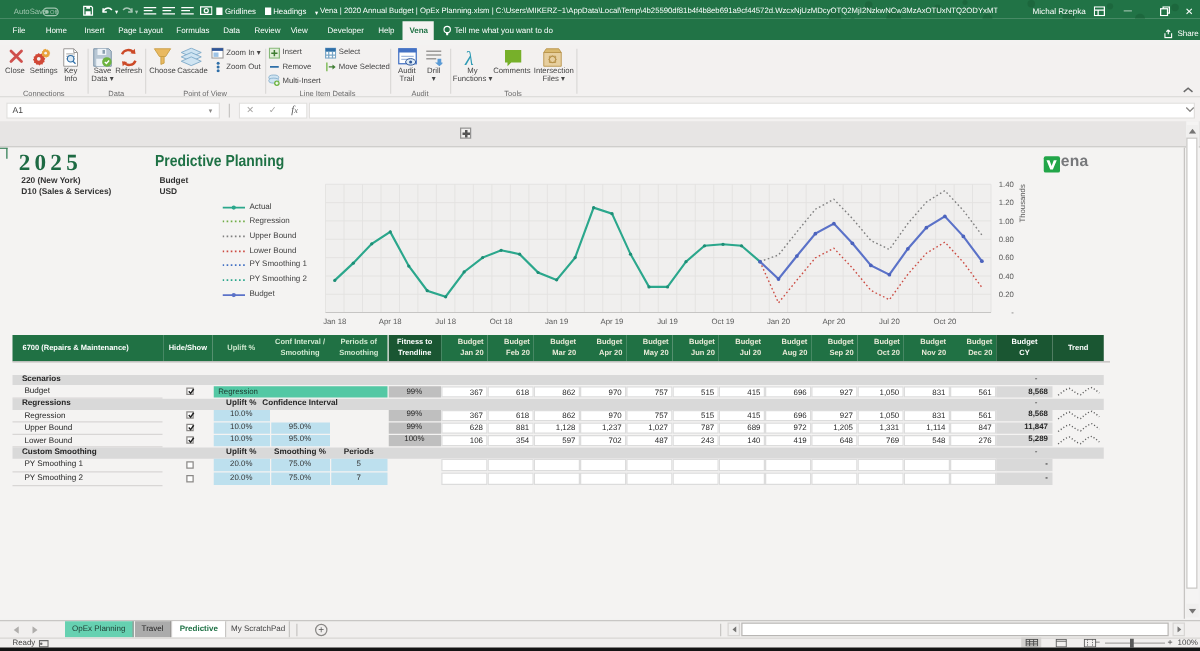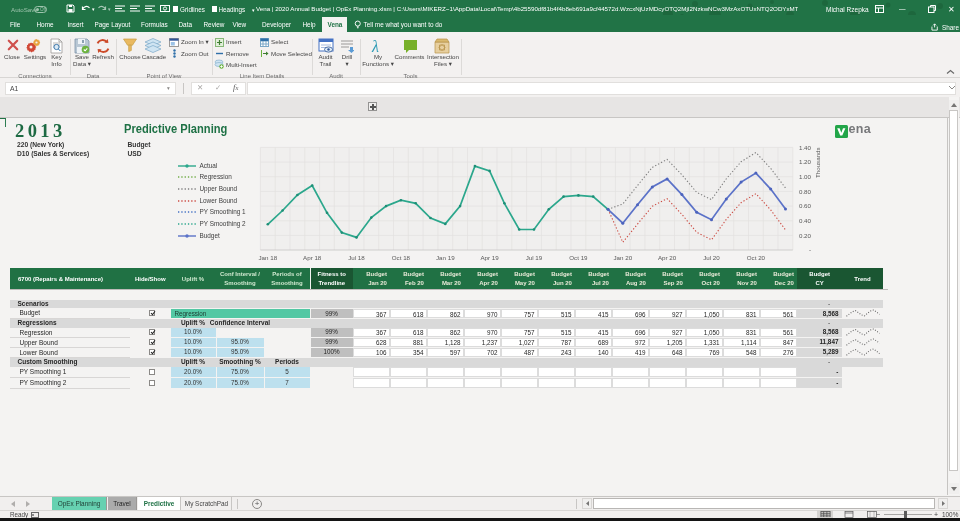--- a/index.html
+++ b/index.html
@@ -315,21 +315,21 @@
   </div>
   <div id="colstrip">
     <span class="abs" style="left:368px;top:5px;width:9px;height:9px;border:1px solid #949392;background:#f0efee;"></span>
     <span class="abs" style="left:369.5px;top:8.5px;width:6px;height:2px;background:#555;"></span>
     <span class="abs" style="left:371.5px;top:6.5px;width:2px;height:6px;background:#555;"></span>
   </div>
   <div id="sheet">
 
       <span class="abs" style="left:-2px;top:0px;width:7.5px;height:8.5px;border-top:1.6px solid #217346;border-right:1.2px solid #2e7d52;"></span>
 
-      <span class="sheettxt" style="left:15px;top:3px;font-family:'Liberation Serif',serif;font-weight:bold;font-size:18.5px;color:#1d6a43;letter-spacing:3.4px;">2013</span>
+      <span class="sheettxt" style="left:15px;top:3px;font-family:'Liberation Serif',serif;font-weight:bold;font-size:18.5px;color:#1d6a43;letter-spacing:3.4px;">2025</span>
       <span class="sheettxt" style="left:17px;top:23px;font-size:6.7px;font-weight:bold;color:#333;">220 (New York)</span>
       <span class="sheettxt" style="left:17px;top:32px;font-size:6.7px;font-weight:bold;color:#333;">D10 (Sales &amp; Services)</span>
       <span class="sheettxt" style="left:124px;top:3px;font-size:12.8px;font-weight:bold;color:#1e7145;transform:scaleX(0.87);transform-origin:left;">Predictive Planning</span>
       <span class="sheettxt" style="left:127.5px;top:23px;font-size:6.7px;font-weight:bold;color:#333;">Budget</span>
       <span class="sheettxt" style="left:127.5px;top:32px;font-size:6.7px;font-weight:bold;color:#333;">USD</span>
 
       <span class="abs" style="left:835px;top:6.5px;width:12.5px;height:13px;background:#22a549;border-radius:1.5px;"></span>
       <svg class="abs" style="left:835px;top:6.5px;width:12.5px;height:13px" viewBox="0 0 12.5 13">
         <path d="M2.2 3.2h2.4l1.7 4.6 1.7-4.6h2.4L7.3 10.6H5.2z" fill="#fff"></path>
       </svg>

